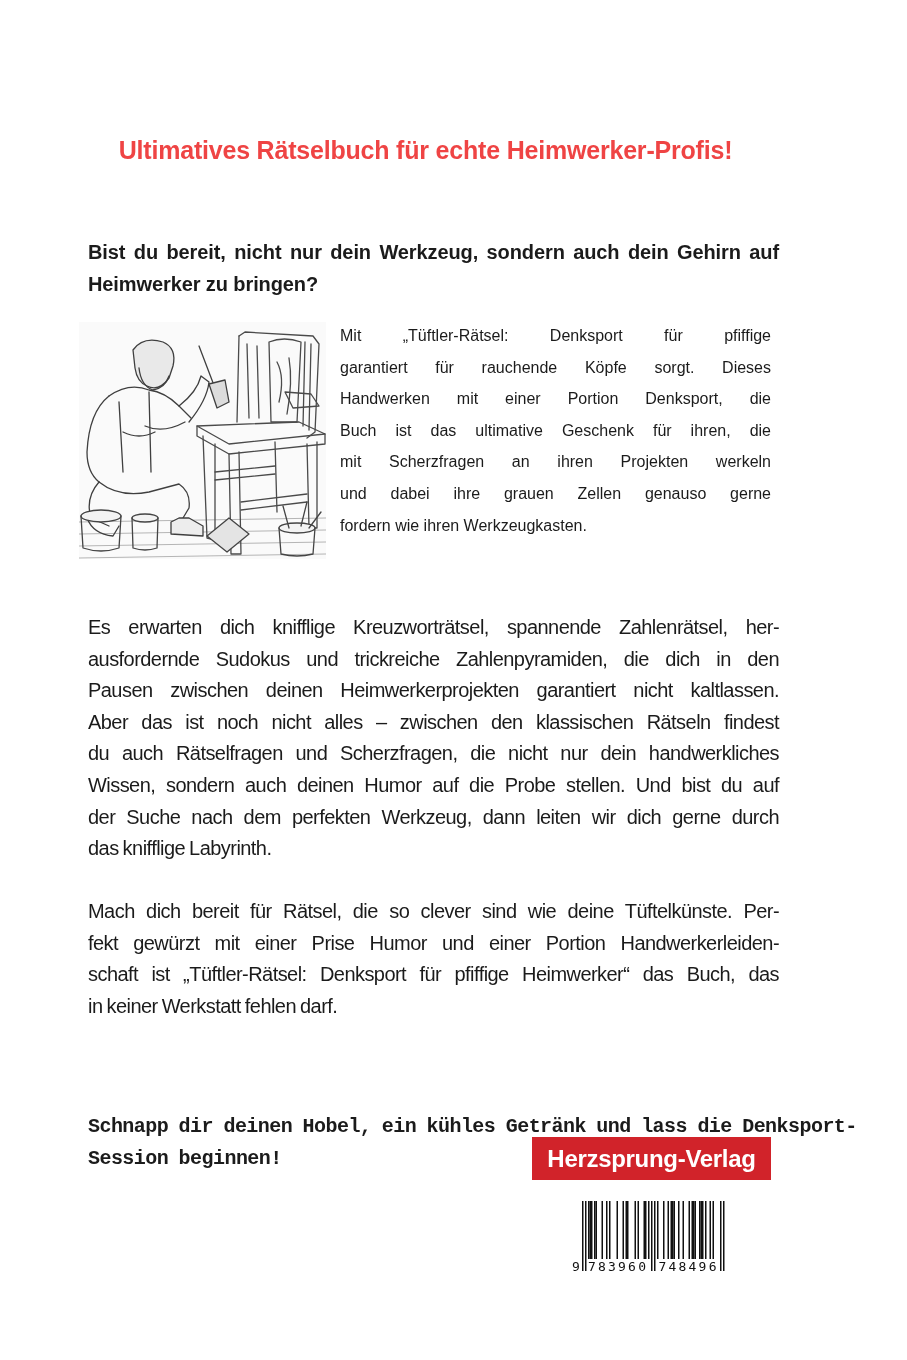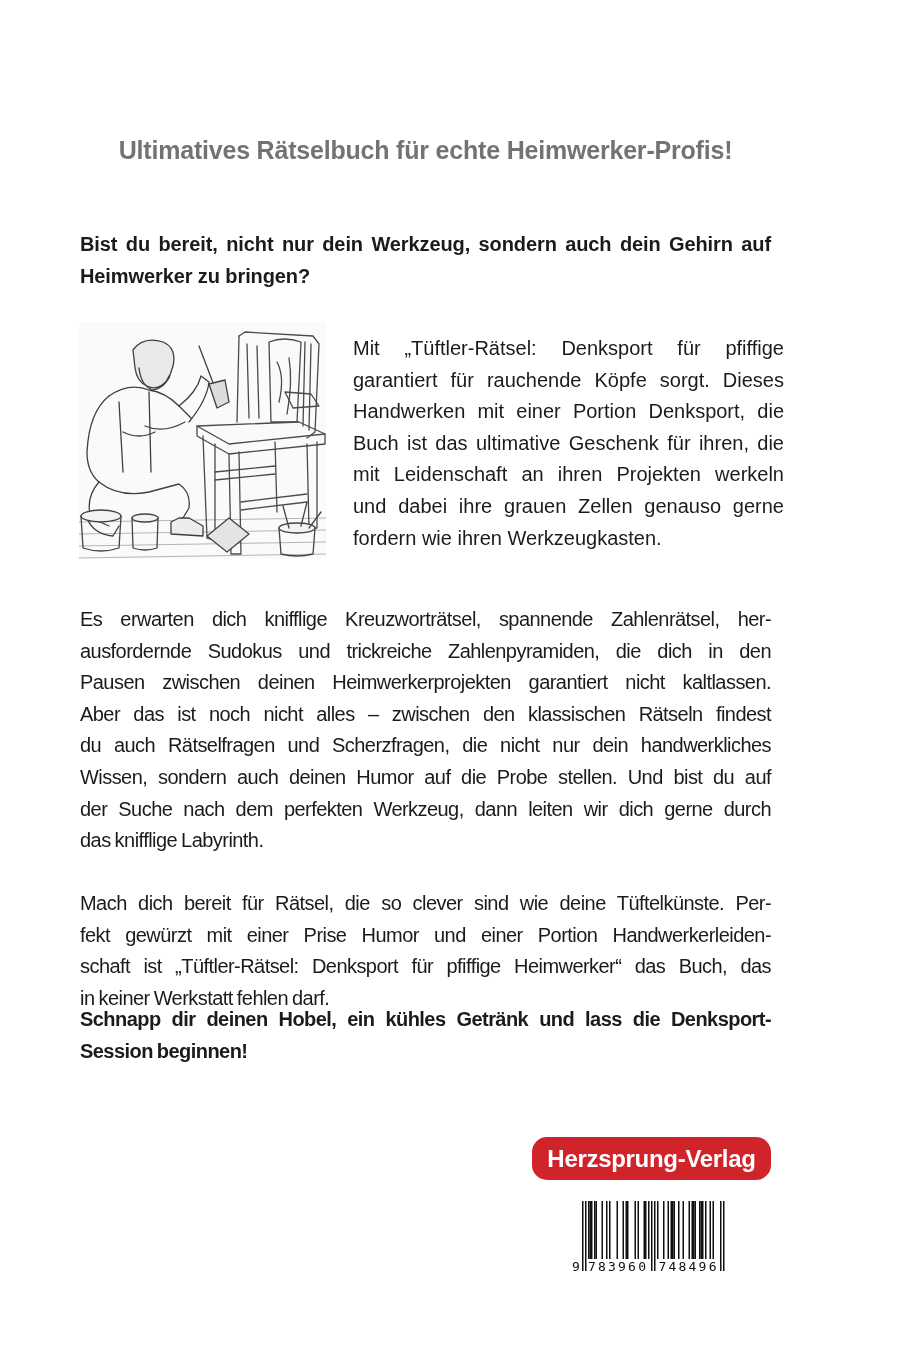--- a/index.html
+++ b/index.html
@@ -1,44 +1,44 @@
 <!DOCTYPE html>
 <html><head>
 <meta charset="utf-8">
 <style>
   html, body { margin: 0; padding: 0; background: #ffffff; }
   body { width: 907px; height: 1360px; position: relative; overflow: hidden;
          font-family: "Liberation Sans", "DejaVu Sans", sans-serif; color: #1b1b1b; }
   .page { position: absolute; left: 0; top: 0; width: 907px; height: 1360px; background: #fff; }
 
   .title { position: absolute; left: 80px; width: 691px; top: 134px; text-align: center;
-           font-weight: bold; font-size: 25px; line-height: 32px; letter-spacing: -0.2px; color: #737373; margin: 0; }
+           font-weight: bold; font-size: 25px; line-height: 32px; letter-spacing: -0.2px; color: #ef4444; margin: 0; }
 
-  .para { position: absolute; left: 80px; width: 691px; margin: 0;
+  .para { position: absolute; left: 80px; width: 691px; margin: 8px;
           font-size: 20px; line-height: 31.6px; text-align: justify; color: #1b1b1b; }
   .para.bold { font-weight: bold; letter-spacing: -0.1px; }
   .para.condensed { letter-spacing: -0.55px; word-spacing: -1px; }
   .para .line { display: block; text-align: justify; text-align-last: justify; white-space: nowrap; }
   .para .line.last { text-align-last: left; }
 
   .p1 { top: 229px; }
   .p2-wrap { position: absolute; left: 80px; top: 322px; width: 691px; height: 250px; }
   .illus { position: absolute; left: -1px; top: 0; width: 247px; height: 237px; background: #fafafa; overflow: hidden; }
-  .p2 { position: absolute; left: 260px; top: -2px; width: 431px; margin: 13px;
-        font-size: 20px; line-height: 31.6px; color: #1b1b1b; }
+  .p2 { position: absolute; left: 260px; top: -2px; width: 431px; margin: 0;
+        font-size: 16px; line-height: 31.6px; color: #1b1b1b; }
   .p2 .line { display: block; text-align: justify; text-align-last: justify; white-space: nowrap; }
   .p2 .line.last { text-align-last: left; }
 
   .p3 { top: 604px; }
   .p4 { top: 888px; }
-  .p5 { top: 1004px; }
+  .p5 { top: 1103px; font-family: Liberation Mono, monospace; }
 
   .badge { position: absolute; left: 532px; top: 1137px; width: 239px; height: 43px;
            background: #d1232a; color: #ffffff; font-weight: bold; font-size: 24px;
-           line-height: 43px; text-align: center; letter-spacing: -0.3px; border-radius: 15px; }
+           line-height: 43px; text-align: center; letter-spacing: -0.3px; }
 
   .barcode { position: absolute; left: 572px; top: 1199px; width: 160px; height: 76px; }
   .barcode svg { display: block; }
 </style>
 </head>
 <body>
 
 <div class="page">
 
   <h1 class="title">Ultimatives Rätselbuch für echte Heimwerker-Profis!</h1>
@@ -105,21 +105,21 @@
           <path d="M210 206 L204 184 M222 204 L228 180 M230 206 L242 190"></path>
           <path d="M128 214 L150 196 L170 212 L148 230 Z" fill="#e4e4e4"></path>
         </g>
       </svg>
     </div>
     <p class="p2">
       <span class="line">Mit „Tüftler-Rätsel: Denksport für pfiffige</span>
       <span class="line">garantiert für rauchende Köpfe sorgt. Dieses</span>
       <span class="line">Handwerken mit einer Portion Denksport, die</span>
       <span class="line">Buch ist das ultimative Geschenk für ihren, die</span>
-      <span class="line">mit Leidenschaft an ihren Projekten werkeln</span>
+      <span class="line">mit Scherzfragen an ihren Projekten werkeln</span>
       <span class="line">und dabei ihre grauen Zellen genauso gerne</span>
       <span class="line last">fordern wie ihren Werkzeugkasten.</span>
     </p>
   </div>
 
   <p class="para condensed p3">
     <span class="line">Es erwarten dich knifflige Kreuzworträtsel, spannende Zahlenrätsel, her-</span>
     <span class="line">ausfordernde Sudokus und trickreiche Zahlenpyramiden, die dich in den</span>
     <span class="line">Pausen zwischen deinen Heimwerkerprojekten garantiert nicht kaltlassen.</span>
     <span class="line">Aber das ist noch nicht alles – zwischen den klassischen Rätseln findest</span>

